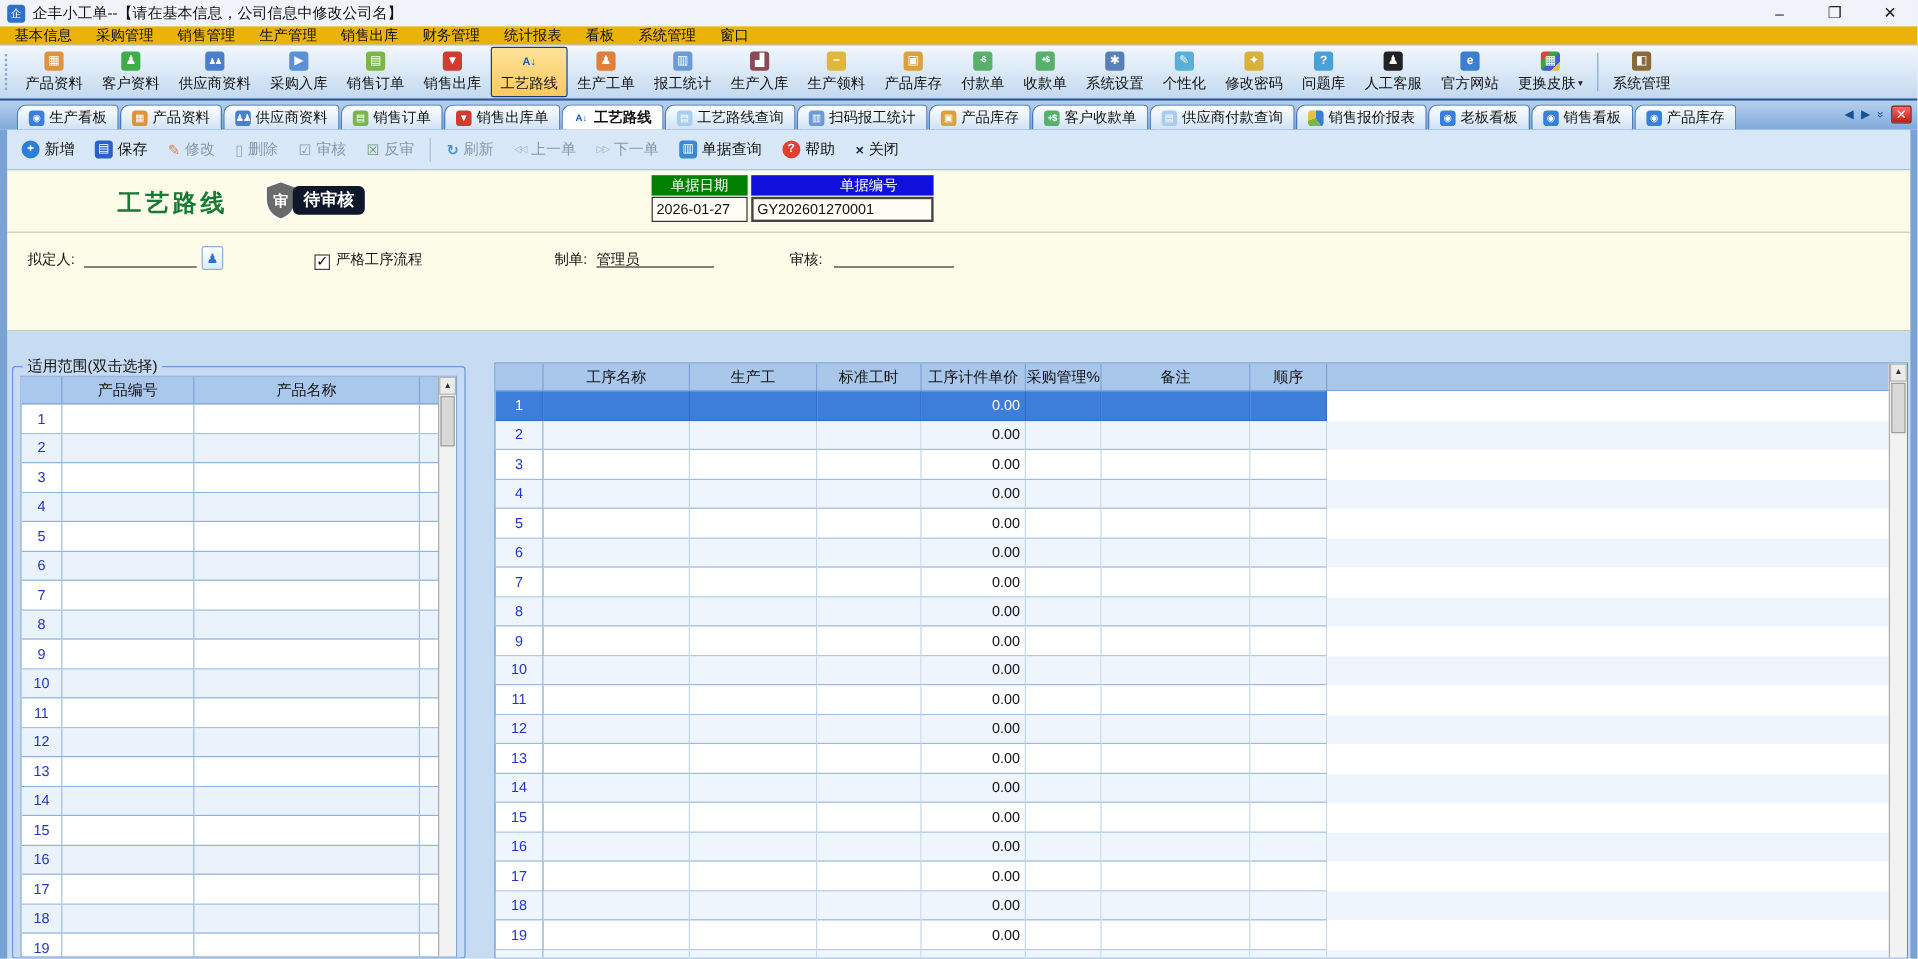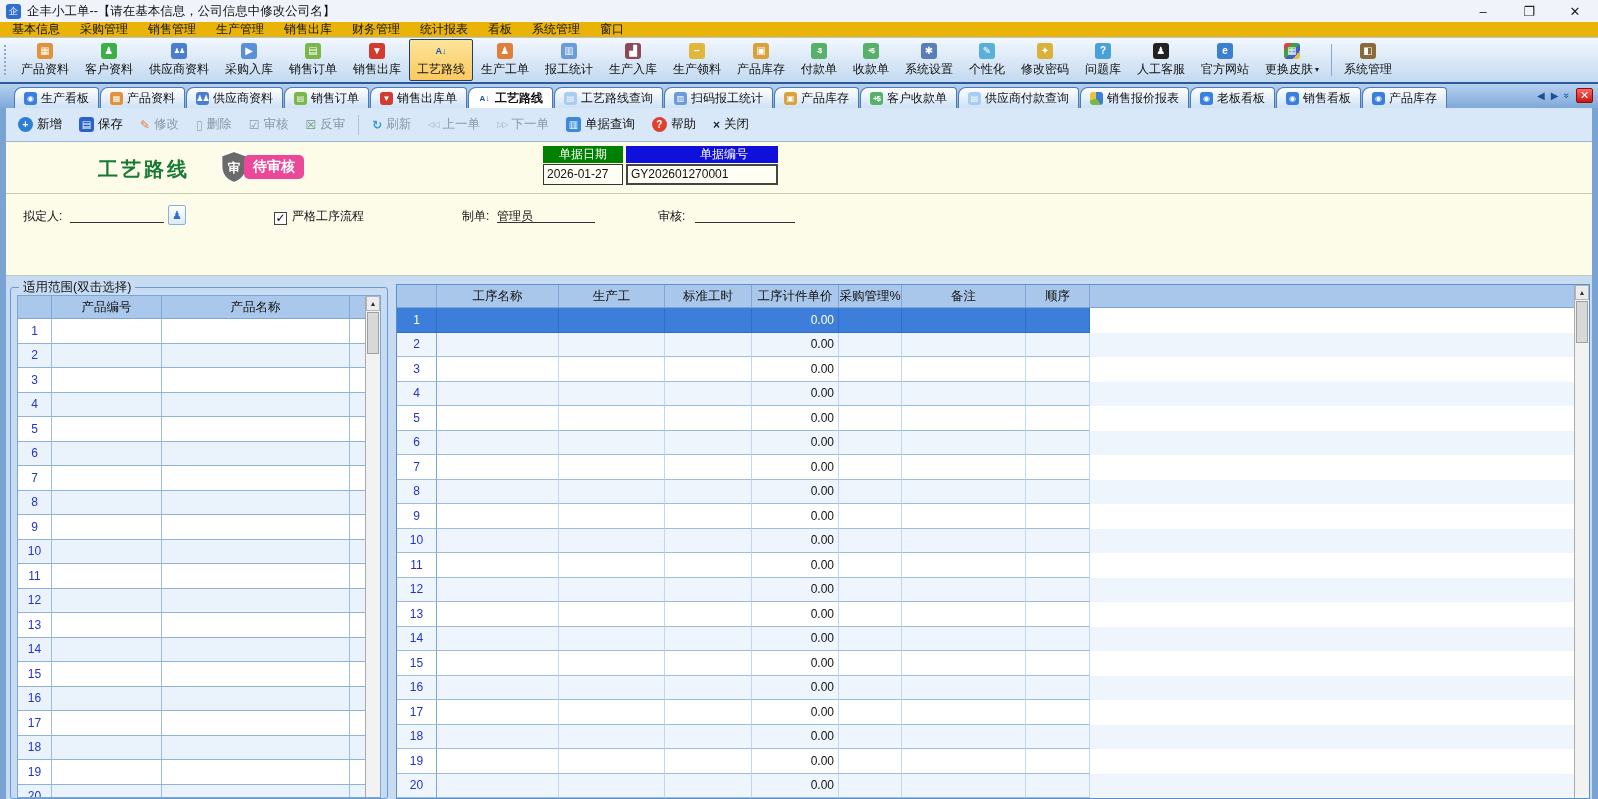--- a/index.html
+++ b/index.html
@@ -59,21 +59,21 @@
   .abtn.disabled { color:#8a97a5; }
   .aglyph { font-weight:bold; font-size:12px; }
   .aglyph.small { font-size:8px; letter-spacing:-1px; }
   .vsep { width:1px; height:20px; background:#a9c0da; margin:0 4px; }
 
   
   .form { height:134px; background:#fdfce9; border-bottom:1px solid #b9cbb9; position:relative; flex:none; }
   .form-header { height:52px; border-bottom:1px solid #c9c9ab; position:relative; }
   .form-title { position:absolute; left:92px; top:14px; font-size:20px; font-weight:bold; color:#167a33; letter-spacing:3px; }
   .stamp { position:absolute; left:213px; top:8px; display:flex; align-items:center; }
-  .stamp-label { background:#ec4899; color:#fff; font-size:14px; font-weight:bold; border-radius:5px;
+  .stamp-label { background:#0f172a; color:#fff; font-size:14px; font-weight:bold; border-radius:5px;
     padding:3px 9px; margin-left:-5px; }
   .hdr-field { position:absolute; top:4px; }
   .hdr-field .hlabel { height:17px; line-height:17px; text-align:center; color:#fff; font-size:12px; }
   .hdr-field .hvalue { height:21px; line-height:19px; background:#fffef4; border:1px solid #333;
     padding:0 3px; font-size:12px; margin-top:1px; }
   .doc-date { left:537px; width:80px; }
   .doc-date .hlabel { background:#008000; }
   .doc-no { left:620px; width:152px; }
   .doc-no .hlabel { background:#1010dd;padding-left:44px; }
   .doc-no .hvalue { border:2px solid #444; line-height:17px; }
@@ -81,21 +81,21 @@
   .fields-row { position:relative; height:46px; }
   .f-abs { position:absolute; top:14px; }
   .uline { display:inline-block; border-bottom:1px solid #333; height:15px; vertical-align:bottom; }
   .picker-btn { width:18px; height:20px; background:linear-gradient(#fdfefe,#dcebf8); border:1px solid #8ab0d8;
     border-radius:2px; color:#2f6fd0; font-size:11px; display:flex; align-items:center; justify-content:center; }
   .checkbox { width:13px; height:13px; background:#fff; border:1px solid #444; display:inline-flex;
     align-items:center; justify-content:center; font-size:12px; font-weight:bold; color:#000; margin-right:5px; vertical-align:-2px; }
   .remark-row { position:relative; height:30px; }
 
   
-  .lower { flex:1; display:flex; padding:5px 2px 0 2px; gap:8px; overflow:hidden; }
+  .lower { flex:1; display:flex; padding:23px 2px 0 2px; gap:24px; overflow:hidden; }
   .groupbox { width:378px; flex:none; border:1px solid #6b9ad2; border-radius:3px; margin:6px 0 0 2px;
     position:relative; }
   .groupbox-label { position:absolute; top:-9px; left:8px; background:#c7dcf2; padding:0 4px; font-size:12.5px; }
   .left-table { position:absolute; inset:7px 6px 0 6px; border:1px solid #7da5d6; background:#fff;
     display:flex; overflow:hidden; }
   .lt-cols { flex:1; display:flex; flex-direction:column; overflow:hidden; }
   .lt-header { height:23px; display:flex; background:#aac8ec; border-bottom:1px solid #7da5d6; flex:none; }
   .lt-header .cell { display:flex; align-items:center; justify-content:center; border-right:1px solid #7da5d6; font-size:12.5px; }
   .lt-row { height:24.5px; display:flex; flex:none; border-bottom:1px solid #8fb3dc; }
   .lt-row.alt { background:#eaf3fc; }
@@ -383,21 +383,21 @@
         <div class="hdr-field doc-no">
           <div class="hlabel">单据编号</div>
           <div class="hvalue">GY202601270001</div>
         </div>
       </div>
 
       <div class="fields-row">
         <span class="f-abs" style="left:17px">拟定人:</span>
         <span class="f-abs uline" style="left:64px; width:94px"></span>
         <span class="f-abs picker-btn" style="left:162px; top:11px">♟</span>
-        <span class="f-abs" style="left:268px">
+        <span class="f-abs" style="left:256px">
           <span class="checkbox">✓</span><span>严格工序流程</span>
         </span>
         <span class="f-abs" style="left:456px">制单:</span>
         <span class="f-abs uline" style="left:491px; width:98px">管理员</span>
         <span class="f-abs" style="left:652px">审核:</span>
         <span class="f-abs uline" style="left:689px; width:100px"></span>
       </div>
 
     </div>
 

